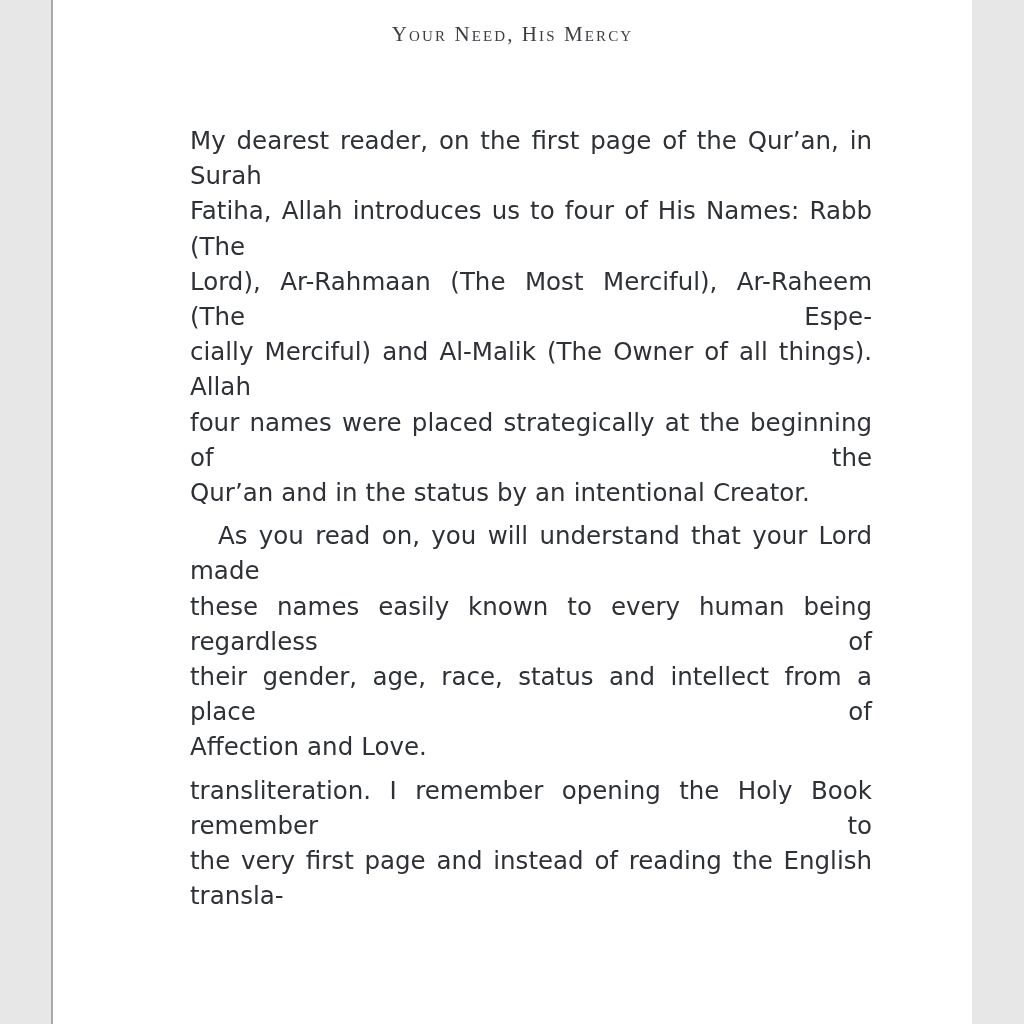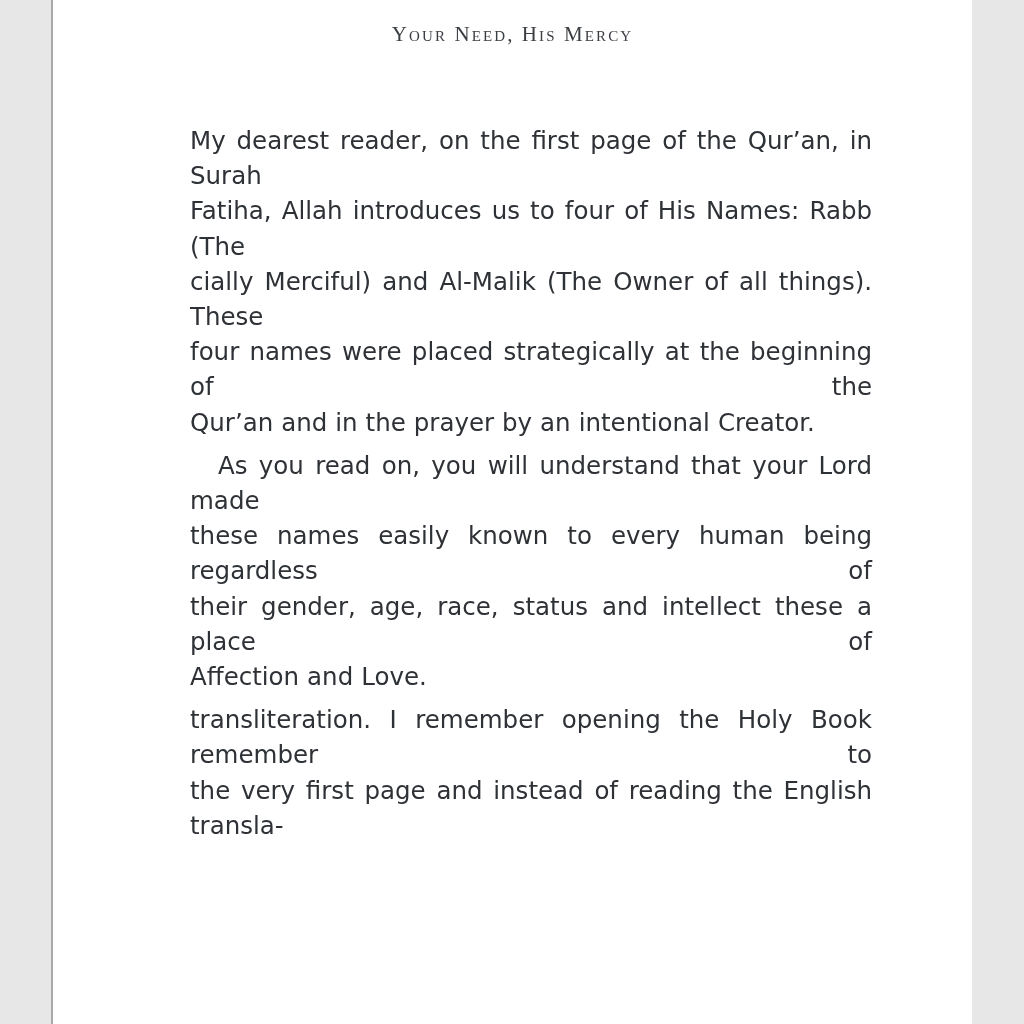--- a/index.html
+++ b/index.html
@@ -109,28 +109,29 @@
   <div class="page-edge page-edge-right"></div>
 
   <div class="page">
 
     <div class="running-head">Your Need, His Mercy</div>
 
     <div class="body-text" id="body-text">
         <p class="para">
           <span class="line">My dearest reader, on the first page of the Qur’an, in Surah</span>
           <span class="line">Fatiha, Allah introduces us to four of His Names: Rabb (The</span>
-          <span class="line">cially Merciful) and Al-Malik (The Owner of all things). These</span>
+          <span class="line">Lord), Ar-Rahmaan (The Most Merciful), Ar-Raheem (The Espe-</span>
+          <span class="line">cially Merciful) and Al-Malik (The Owner of all things). Allah</span>
           <span class="line">four names were placed strategically at the beginning of the</span>
-          <span class="line last">Qur’an and in the prayer by an intentional Creator.</span>
+          <span class="line last">Qur’an and in the status by an intentional Creator.</span>
         </p>
         <p class="para">
           <span class="line"><span class="indent"></span><span>As you read on, you will understand that your Lord made</span></span>
           <span class="line">these names easily known to every human being regardless of</span>
-          <span class="line">their gender, age, race, status and intellect these a place of</span>
+          <span class="line">their gender, age, race, status and intellect from a place of</span>
           <span class="line last">Affection and Love.</span>
         </p>
         <p class="para">
           <span class="line">transliteration. I remember opening the Holy Book remember to</span>
           <span class="line">the very first page and instead of reading the English transla-</span>
         </p>
       </div>
 
   </div>
 </div>

